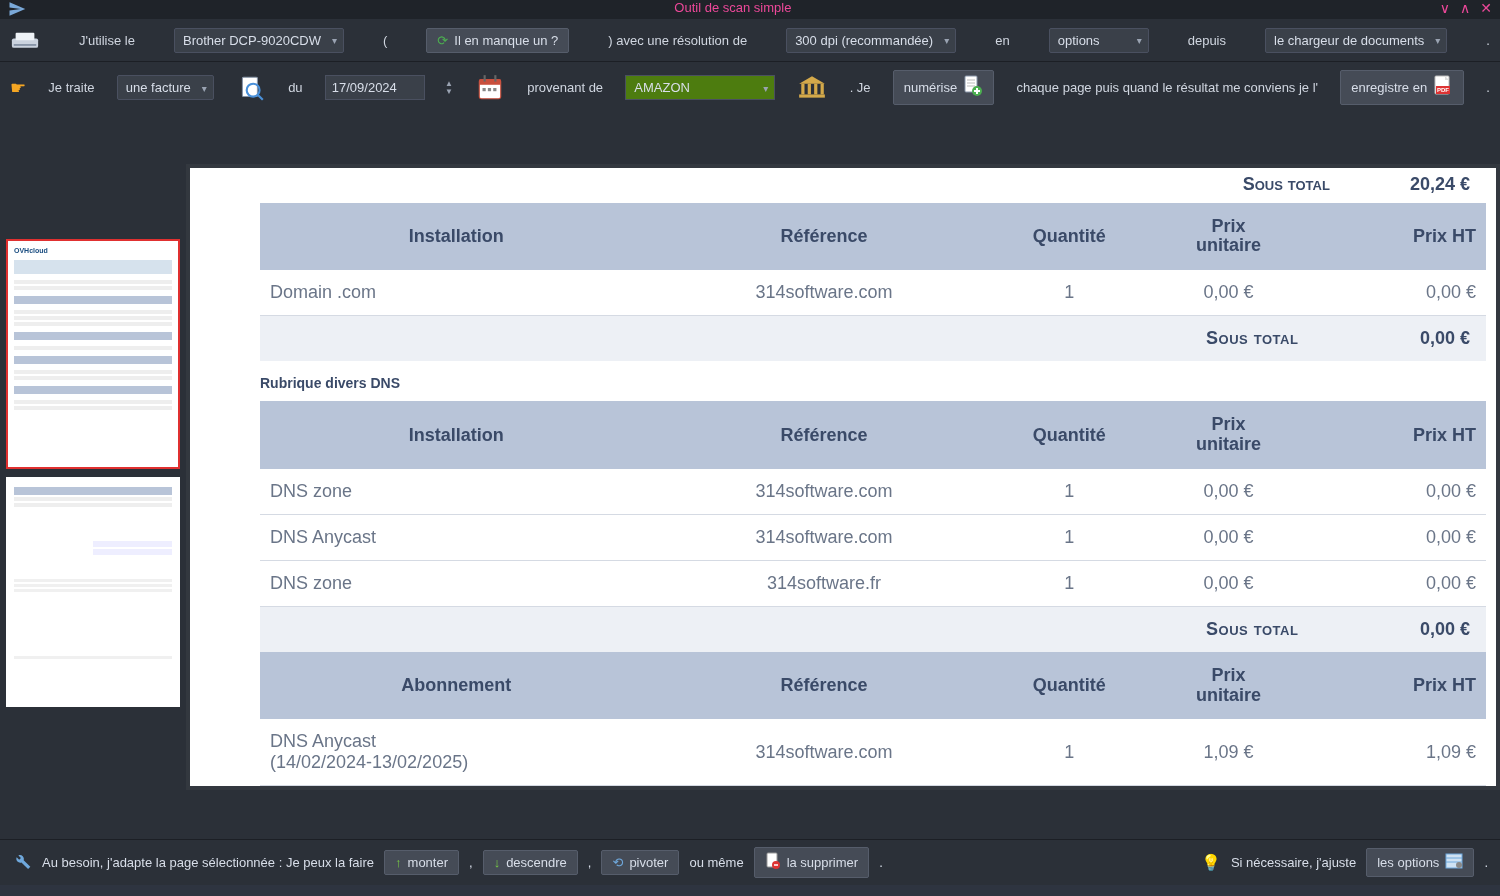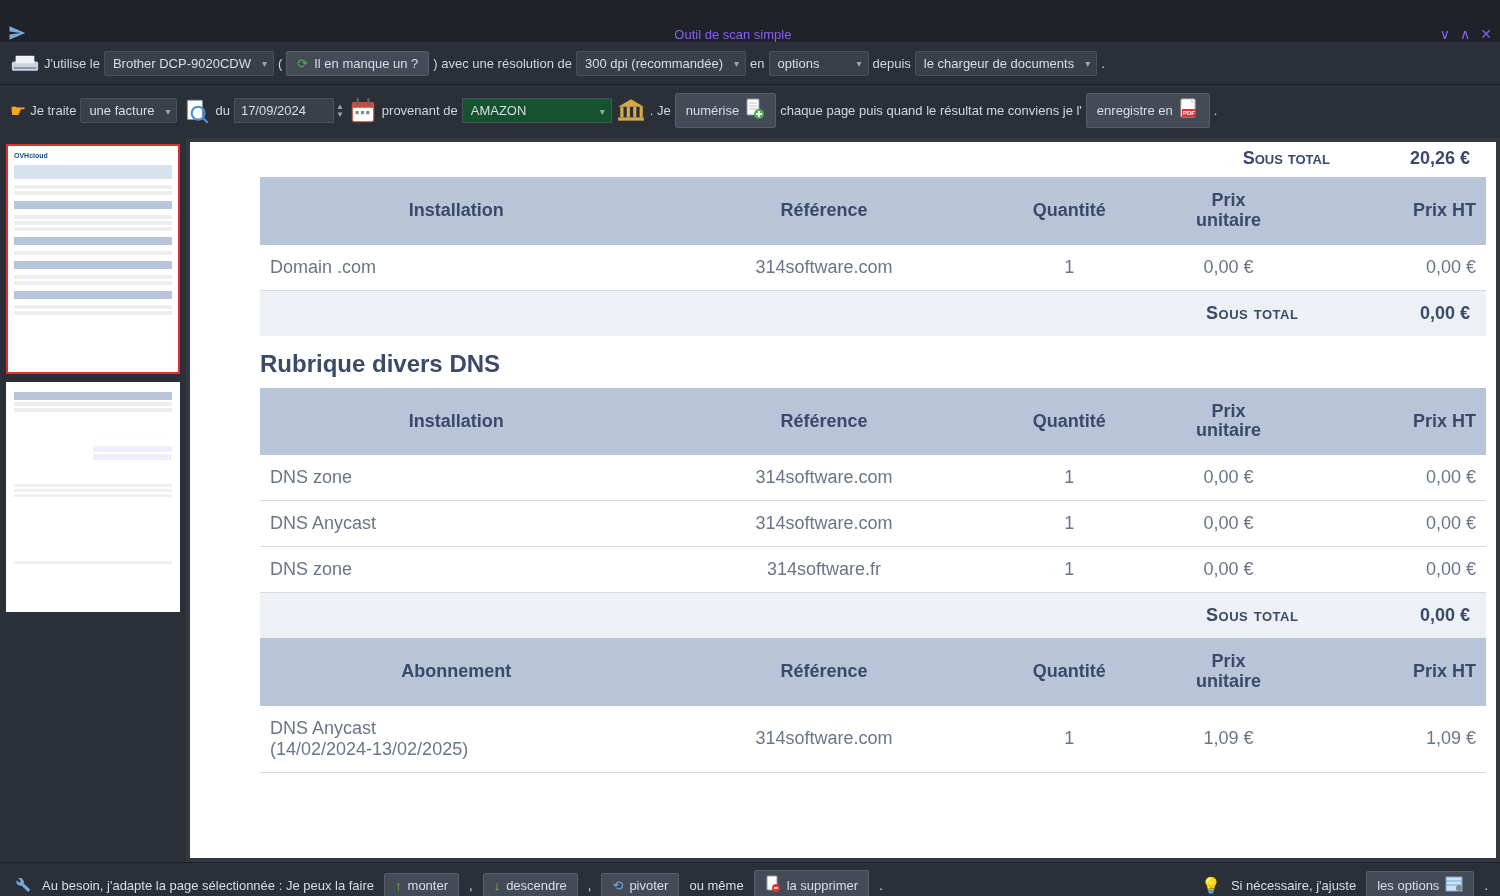--- a/index.html
+++ b/index.html
@@ -6,41 +6,42 @@
 body {
   font-family: "Segoe UI", Arial, sans-serif;
   background: #2e3440;
   color: #d8dee9;
   width: 1500px;
   height: 896px;
   overflow: hidden;
   font-size: 13px;
 }
 .titlebar {
-  height: 42px;
+  height: 19px;
   background: #1f2329;
   display: flex;
-  align-items: flex-end;
+  align-items: flex-start;
   padding: 0 8px;
-  color: #8b5cf6;
+  color: #ec4899;
 }
 .titlebar .title { flex:1; text-align:center; font-size:13px; }
 .titlebar .wicons { display:flex; gap:10px; font-size:14px; }
 .titlebar .wicons span { cursor:pointer; }
 .app-icon { width:18px; height:18px; display:inline-block; }
 
 .toolbar1, .toolbar2 {
   background: #2b3038;
   padding: 8px 10px;
   display:flex;
   align-items:center;
   gap:4px;
   font-size:13px;
   color:#d0d6e0;
   border-bottom:1px solid #1c1f25;
+  justify-content:space-between;
 }
 .toolbar2 { border-bottom:none; padding-bottom:10px; }
 .label-text { white-space:nowrap; }
 .dd {
   background:#3a4049;
   border:1px solid #4a5060;
   padding:4px 22px 4px 8px;
   border-radius:2px;
   position:relative;
   color:#d8dee9;
@@ -70,41 +71,42 @@
 }
 .date-input {
   background:#3a4049;
   border:1px solid #4a5060;
   padding:4px 6px;
   color:#d8dee9;
   width:100px;
 }
 .spin { display:flex; flex-direction:column; gap:0; font-size:8px; line-height:8px; color:#9aa3b2; cursor:pointer; margin-left:-2px;}
 .vendor {
-  background:#14532d;
+  background:#4d7c0f;
   border:1px solid #4a5060;
   padding:4px 22px 4px 8px;
   color:#d8dee9;
   width:150px;
   position:relative;
   cursor:pointer;
 }
 .vendor::after {
   content:"▾";
   position:absolute; right:6px; top:50%; transform:translateY(-50%);
   font-size:10px; color:#9aa3b2;
 }
 .icon-box {
   width:30px; height:26px; display:flex; align-items:center; justify-content:center;
 }
 
 .main {
   display:flex;
   height: calc(896px - 28px - 48px - 50px - 46px);
   background:#2b3038;
+  align-items:center;
 }
 .sidebar {
   width:186px;
   background:#2b3038;
   padding:6px;
   overflow-y:auto;
 }
 .thumb {
   width:174px;
   height:230px;
@@ -144,21 +146,21 @@
 .invoice-table td {
   padding:12px 10px;
   border-bottom:1px solid #d5dae3;
   color:#6a7588;
   font-size:18px;
 }
 .invoice-table .tcenter { text-align:center; }
 .invoice-table .tright { text-align:right;margin-top:48px; }
 .subtotal-row td { background:#edf0f5; font-weight:bold; color:#3a4a68; text-align:right; padding:12px 16px; border:none;}
 .subtotal-row .st-label { font-variant:small-caps; letter-spacing:0.5px; }
-.section-title { font-size:24px; font-weight:bold; color:#3a4a68; padding:14px 0 10px 0; }
+.section-title { font-size:14px; font-weight:bold; color:#3a4a68; padding:14px 0 10px 0; }
 .top-subtotal { display:flex; justify-content:flex-end; gap:80px; padding:6px 16px 8px; font-weight:bold; color:#3a4a68; font-size:18px; }
 .top-subtotal .st-label { font-variant:small-caps; }
 
 .statusbar {
   height:46px;
   background:#2b3038;
   border-top:1px solid #1c1f25;
   display:flex;
   align-items:center;
   padding:0 12px;
@@ -313,21 +315,21 @@
       <div style="height:60px;"></div>
       <div style="height:3px;background:#f0f0f0;margin:2px 0;"></div>
     </div>
   </div>
 
   <div class="content">
     <div class="page-view">
 
       <div class="top-subtotal">
         <span class="st-label">Sous total</span>
-        <span>20,26 €</span>
+        <span>20,24 €</span>
       </div>
 
       <table class="invoice-table">
         <thead>
           <tr>
             <th style="width:32%;">Installation</th>
             <th style="width:28%;" class="tcenter">Référence</th>
             <th style="width:12%;" class="tcenter">Quantité</th>
             <th style="width:14%;" class="tcenter pu"><span>Prix</span><br><span>unitaire</span></th>
             <th style="width:14%;" class="tright">Prix HT</th>

